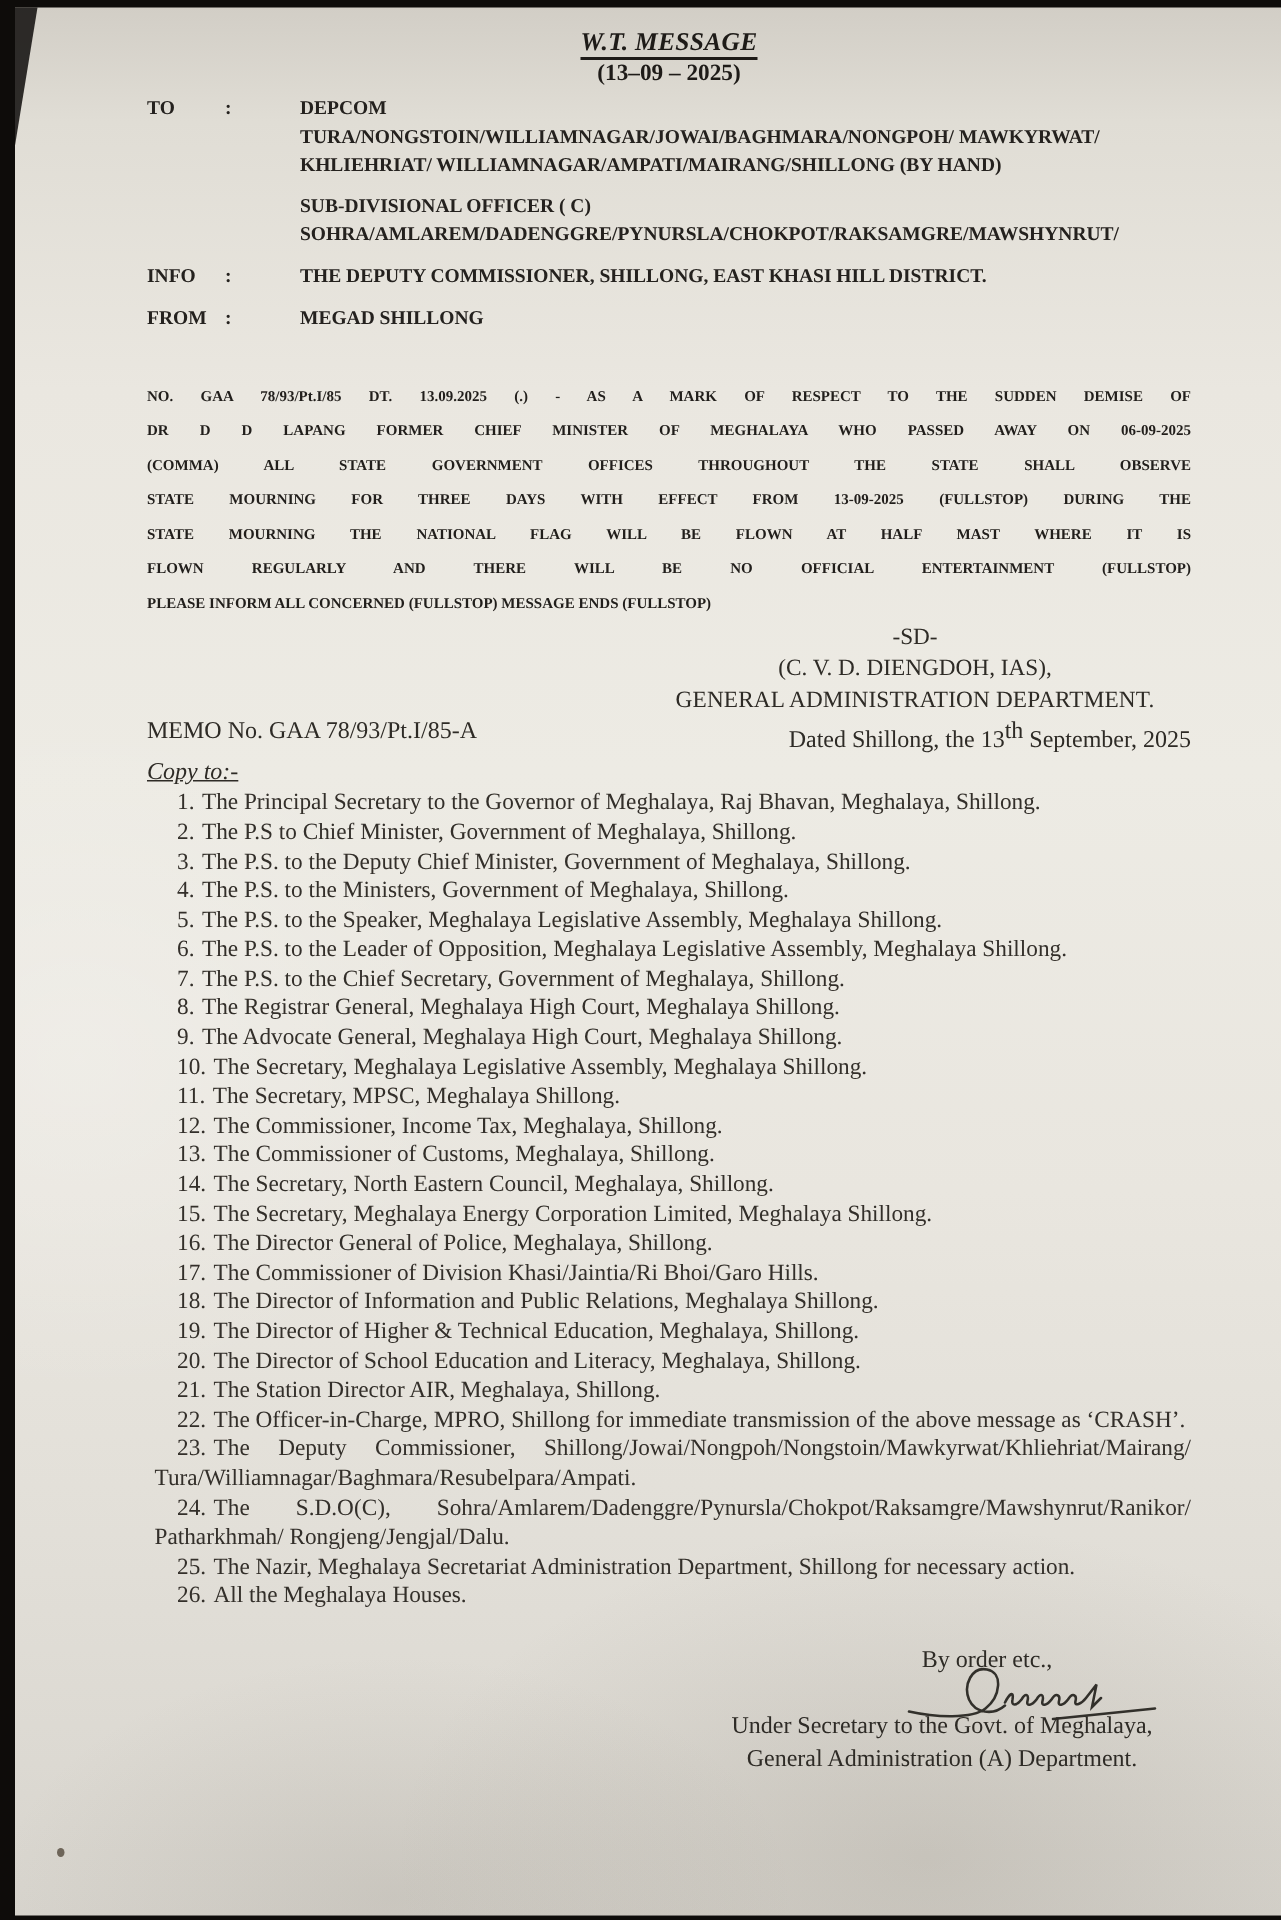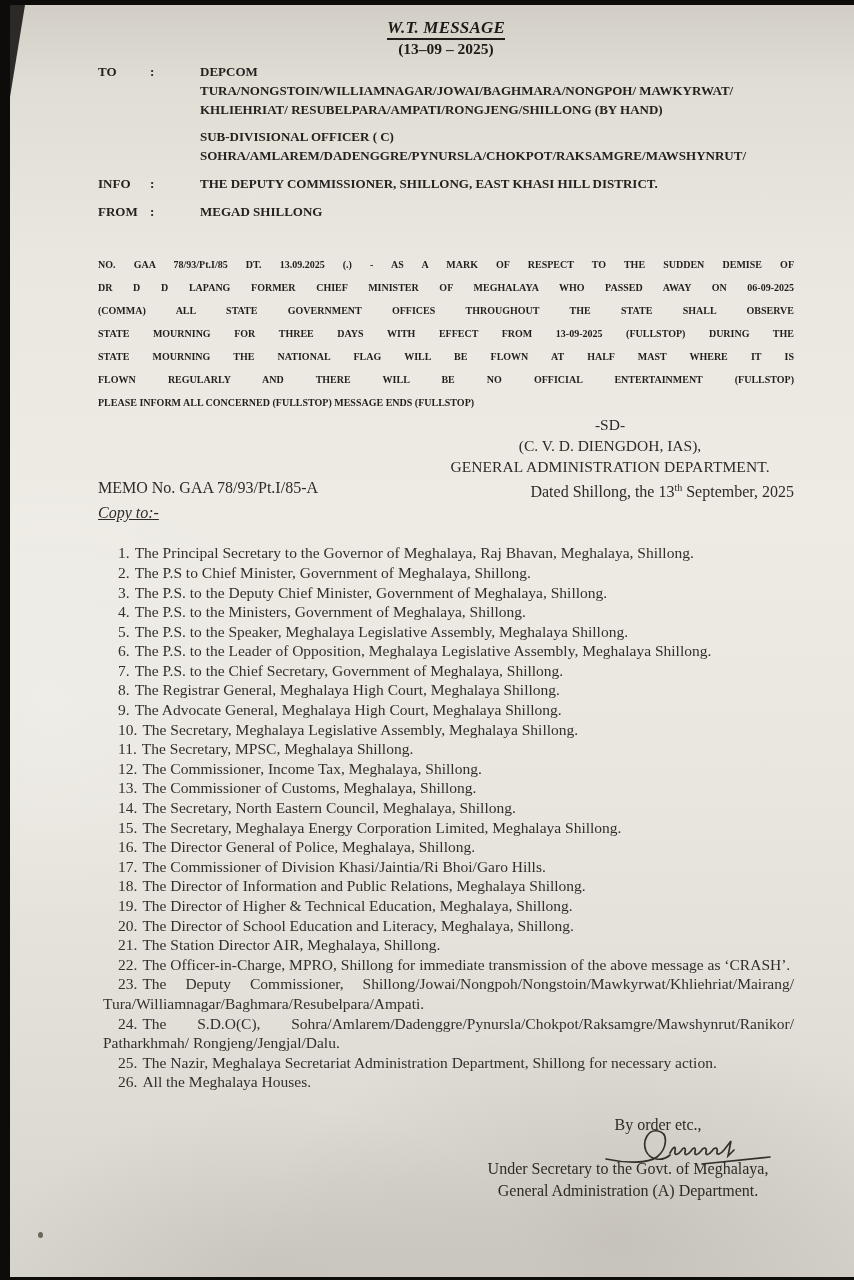--- a/index.html
+++ b/index.html
@@ -44,24 +44,24 @@
 
   .body-msg{margin-top:32px;font-weight:bold;font-size:10px;color:#211e1b;}
   .bline{line-height:23px;text-align:justify;text-align-last:justify;}
   .bline.end{text-align:left;text-align-last:left;}
 
   .signed{width:380px;margin-left:auto;margin-right:-6px;text-align:center;
           font-size:15.5px;line-height:21px;color:#2e2b26;}
   .signed .dept{letter-spacing:.1px;}
 
   .memo-row{display:flex;justify-content:space-between;font-size:16px;line-height:21px;color:#2e2b26;gap:32px;}
-  .memo-row sup{font-size:10px;margin-top:20px;}
+  .memo-row sup{font-size:16px;margin-top:20px;}
   .copy-label{font-size:16px;line-height:21px;font-style:italic;text-decoration:underline;color:#2e2b26;}
 
-  .copy-list{margin-top:20px;font-size:15.5px;color:#332f2a;}
+  .copy-list{margin-top:0;font-size:15.5px;color:#332f2a;}
   .copy-item{line-height:19.6px;margin-left:5px;text-indent:15px;}
   .copy-item .num{margin-right:5px;}
   .copy-list div.copy-item:nth-of-type(22),
   .copy-list div.copy-item:nth-of-type(23),
   .copy-list div.copy-item:nth-of-type(24){text-align:justify;}
 
   .footer{width:380px;margin-left:auto;margin-right:-24px;margin-top:22px;
           text-align:center;font-size:16px;line-height:22px;color:#2e2b26;}
   .by-order{padding-left:60px;}
   .sig-svg{display:block;margin:-12px 36px -12px auto;}
@@ -87,21 +87,21 @@
         <span class="a-body">DEPCOM</span>
       </div>
       <div class="addr-row">
         <span class="a-label"></span>
           <span class="a-colon"></span>
         <span class="a-body">TURA/NONGSTOIN/WILLIAMNAGAR/JOWAI/BAGHMARA/NONGPOH/ MAWKYRWAT/</span>
       </div>
       <div class="addr-row">
         <span class="a-label"></span>
           <span class="a-colon"></span>
-        <span class="a-body">KHLIEHRIAT/ RESUBELPARA/AMPATI/RONGJENG/SHILLONG (BY HAND)</span>
+        <span class="a-body">KHLIEHRIAT/ WILLIAMNAGAR/AMPATI/MAIRANG/SHILLONG (BY HAND)</span>
       </div>
       <div class="gap8"></div>
       <div class="addr-row">
         <span class="a-label"></span>
           <span class="a-colon"></span>
         <span class="a-body">SUB-DIVISIONAL OFFICER ( C)</span>
       </div>
       <div class="addr-row">
         <span class="a-label"></span>
           <span class="a-colon"></span>

